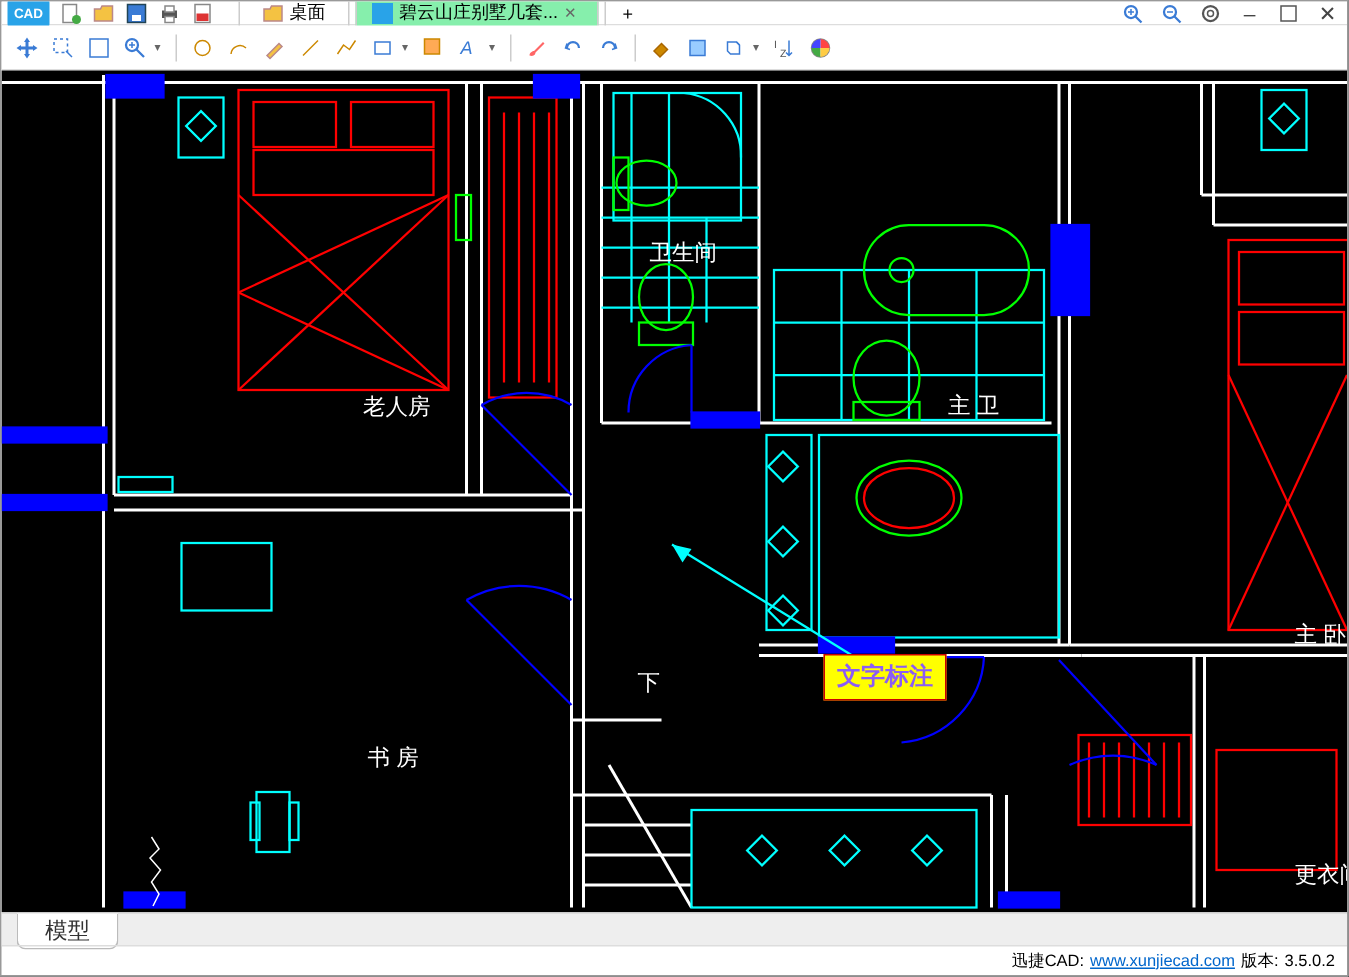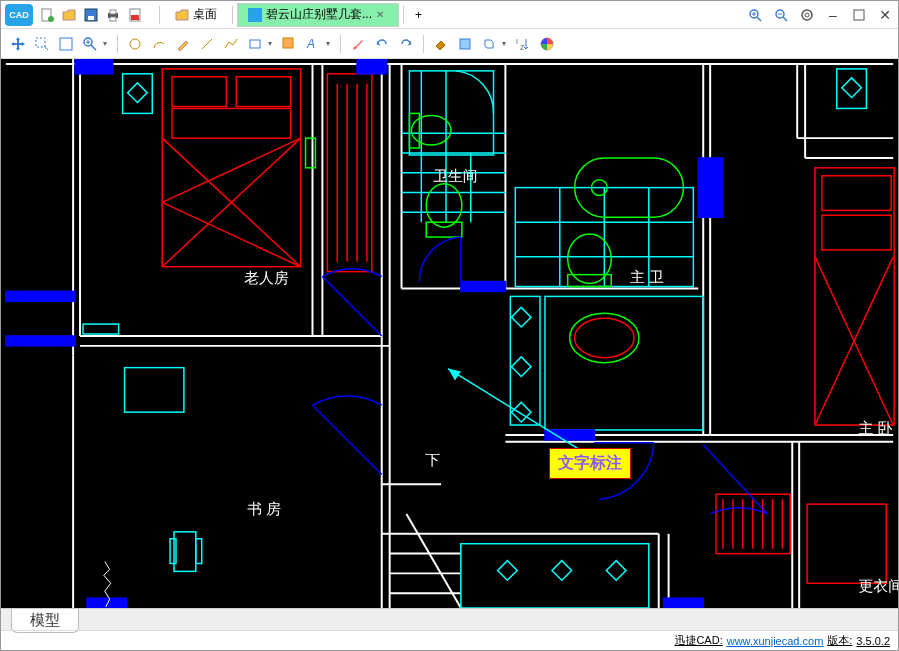--- a/index.html
+++ b/index.html
@@ -1,17 +1,17 @@
 <!DOCTYPE html>
 <html><head>
 <meta charset="utf-8">
 <style>
 * { box-sizing: border-box; margin: 0; padding: 0; }
 body { font-family: "Microsoft YaHei", sans-serif; font-size: 12px; background: #fff; width: 899px; height: 651px; overflow: hidden; border: 1px solid #999; display: flex; flex-direction: column; }
-.titlebar { height: 28px; background: #fff; display: flex; align-items: center; padding: 0 4px; border-bottom: 1px solid #ddd; }
+.titlebar { height: 16px; background: #fff; display: flex; align-items: center; padding: 0 4px; border-bottom: 1px solid #ddd; }
 .app-logo { width: 28px; height: 22px; background: #29a3e8; border-radius: 4px; color: #fff; font-size: 9px; font-weight: bold; display: flex; align-items: center; justify-content: center; margin-right: 6px; }
 .qat { display: flex; gap: 6px; margin-right: 12px; }
 .qat-btn { width: 16px; height: 16px; display: flex; align-items: center; justify-content: center; cursor: pointer; }
 .tabs { flex: 1; display: flex; gap: 0; align-items: center; }
 .tab { height: 24px; padding: 0 10px; display: flex; align-items: center; gap: 4px; border: 1px solid transparent; cursor: pointer; max-width: 180px; }
 .tab.home-tab { }
 .tab.active { background: #86efac; border: 1px solid #ccc; }
 .tab-icon { width: 14px; height: 14px; display: inline-block; }
 .tab-label { white-space: nowrap; overflow: hidden; text-overflow: ellipsis; }
 .tab-close { width: 12px; height: 12px; font-size: 10px; color: #666; }
@@ -19,21 +19,21 @@
 .win-ctrls { display: flex; gap: 8px; margin-left: 8px; }
 .win-btn { width: 18px; height: 18px; display: flex; align-items: center; justify-content: center; cursor: pointer; font-size: 14px; color: #444; }
 .toolbar { height: 30px; background: #fff; display: flex; align-items: center; padding: 0 6px; gap: 2px; border-bottom: 1px solid #ddd; }
 .tb-btn { width: 22px; height: 22px; display: flex; align-items: center; justify-content: center; cursor: pointer; border-radius: 2px; }
 .tb-sep { width: 1px; height: 18px; background: #ccc; margin: 0 4px; }
 .tb-dd { width: 8px; font-size: 8px; color: #666; }
 .canvas { flex: 1; background: #000; position: relative; overflow: hidden; }
 .canvas svg { width: 100%; height: 100%; }
 .footer-tabs { height: 22px; display: flex; align-items: flex-start; padding-left: 10px; border-top: 1px solid #ccc; background: #eee; }
 .ftab { padding: 2px 18px; background: #fff; border: 1px solid #bbb; border-top: none; border-radius: 0 0 6px 6px; font-size: 15px; cursor: pointer; color: #333; }
-.statusbar { height: 20px; display: flex; align-items: center; justify-content: flex-end; padding: 0 8px; font-size: 11px; gap: 4px; border-top: 1px solid #ddd; text-decoration: underline; }
+.statusbar { height: 20px; display: flex; align-items: center; justify-content: flex-end; padding: 0 8px; font-size: 11px; gap: 4px; border-top: 1px solid #ddd; }
 .statusbar a { color: #0066cc; text-decoration: underline; }
 .annotation { position: absolute; background: #ffff00; color: #8b5cf6; font-weight: bold; font-size: 16px; padding: 4px 8px; border: 1px solid #cc0000; }
 </style>
 </head>
 <body>
 
 <div class="titlebar">
   <div class="app-logo">CAD</div>
   <div class="qat">
     <div class="qat-btn">

